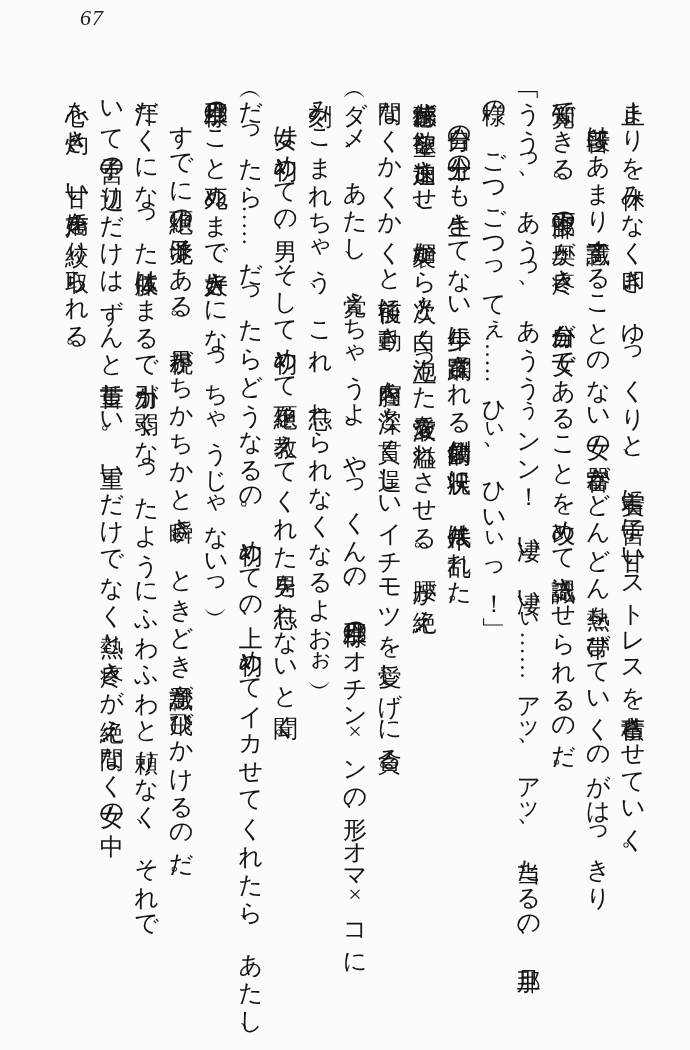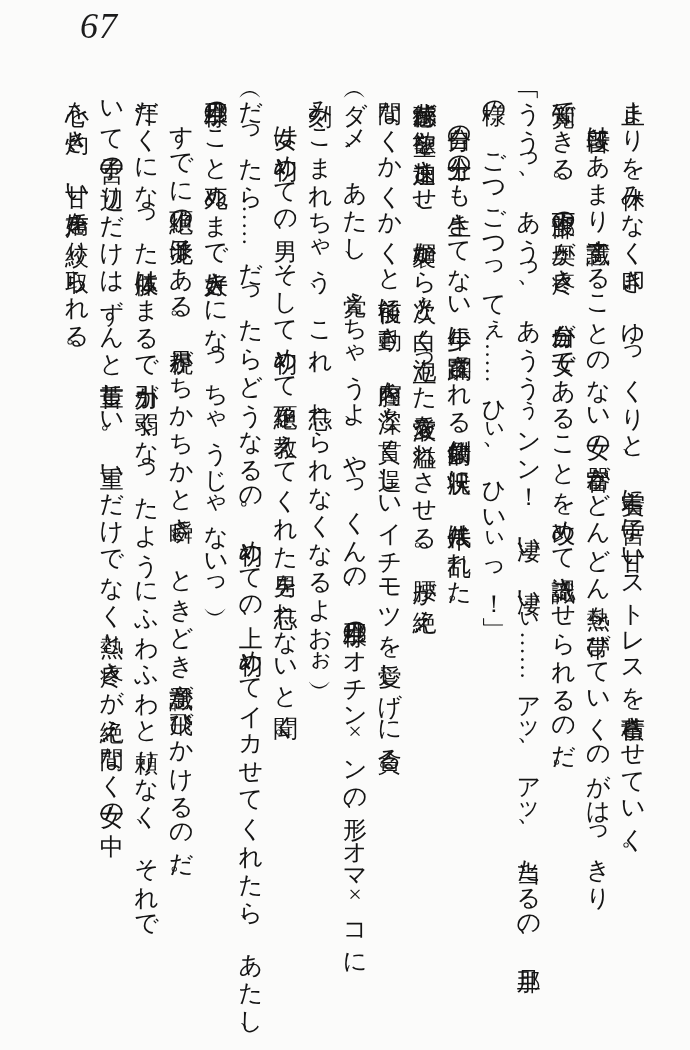--- a/index.html
+++ b/index.html
@@ -13,21 +13,21 @@
     height: 1050px;
     background: #fbfbfa;
     overflow: hidden;
     font-family: "Liberation Serif", "DejaVu Serif", serif;
     color: #141414;
   }
   .pageno {
     position: absolute;
     top: 5px;
     left: 80px;
-    font-size: 36px;
+    font-size: 22px;
     font-style: italic;
     letter-spacing: 1px;
     color: #1c1c1c;
   }
   .text-block {
     position: absolute;
     top: 84px;
     left: 59px;
     width: 591px;
     height: 966px;

